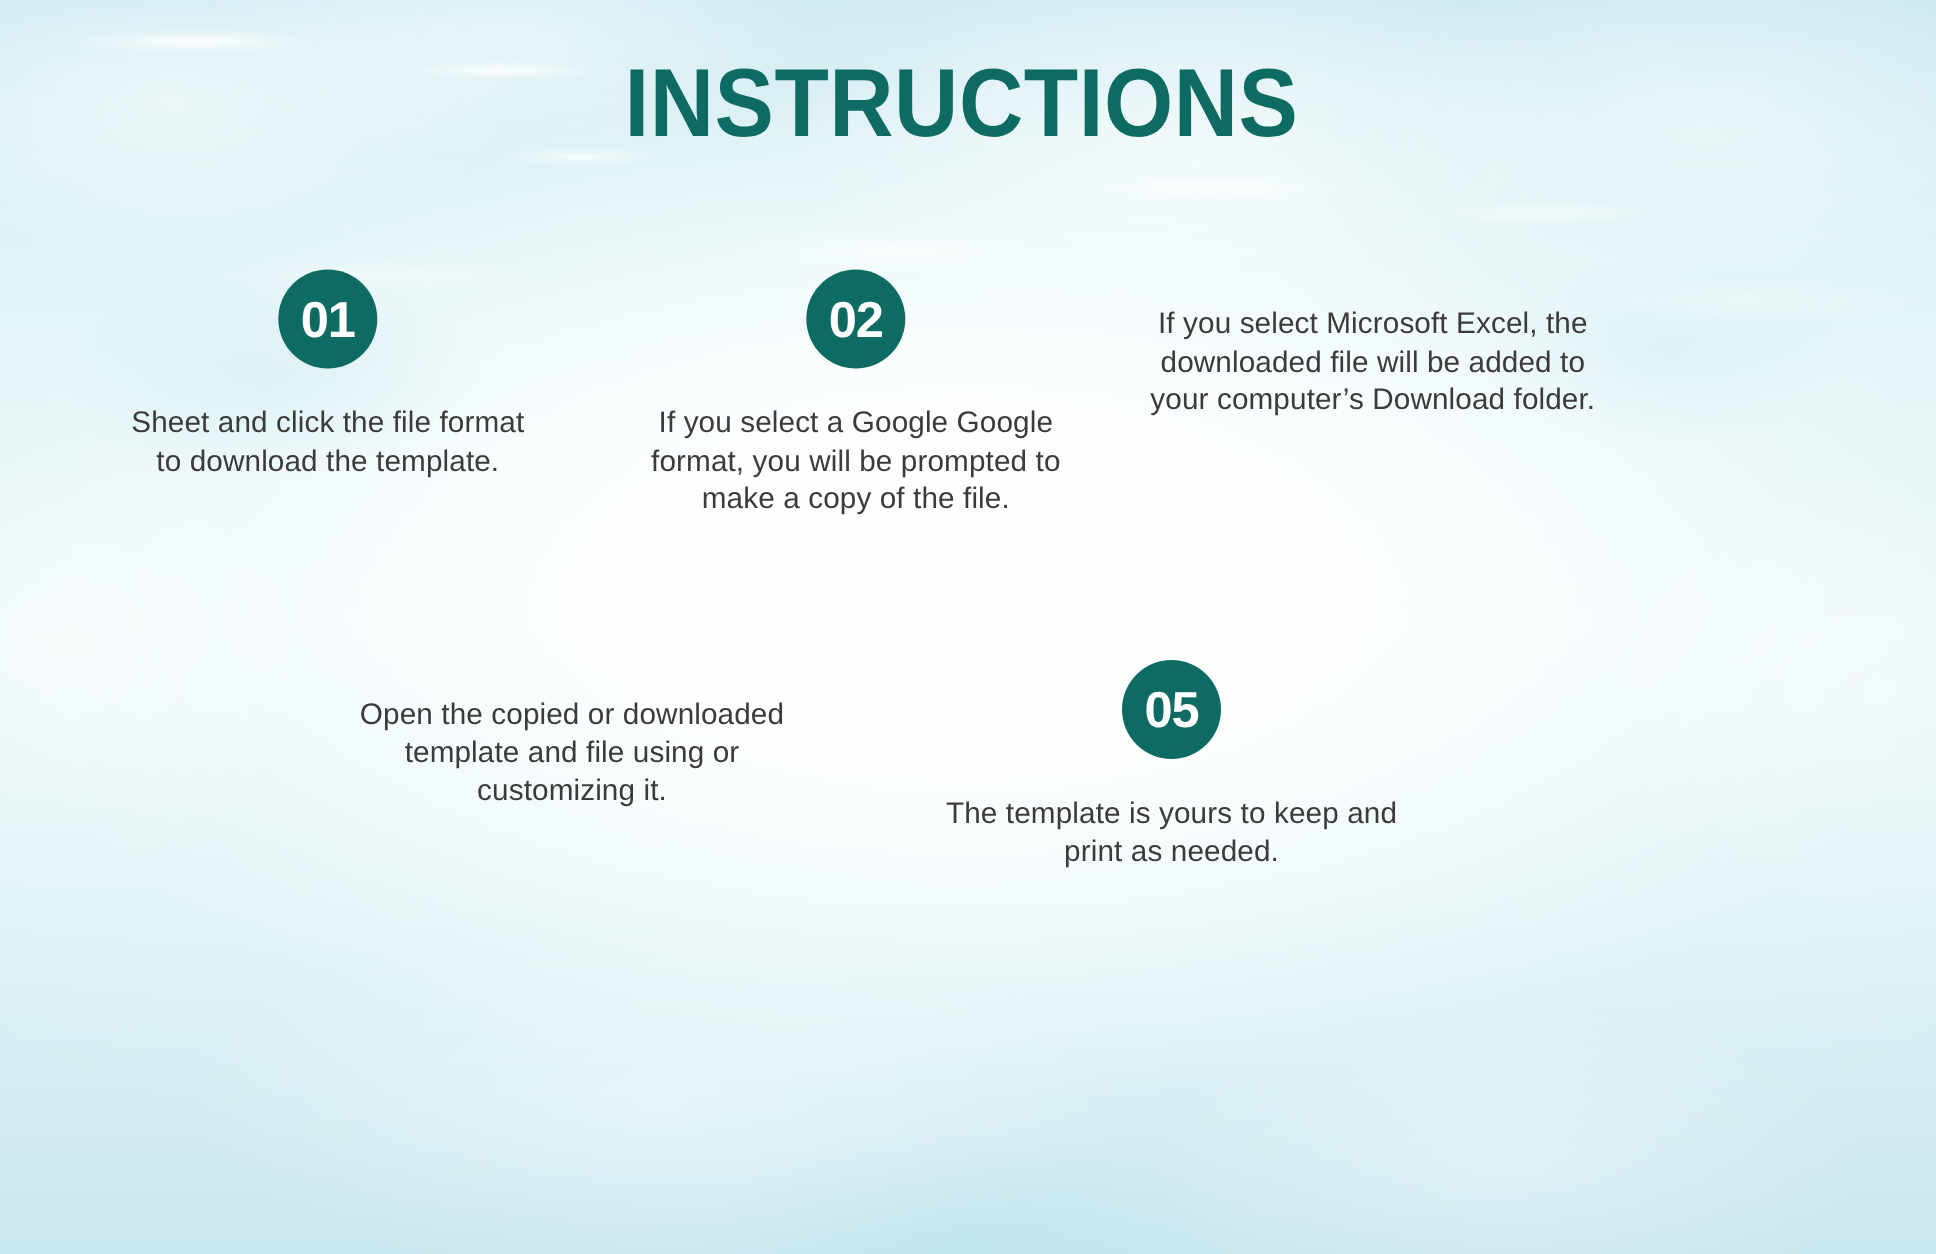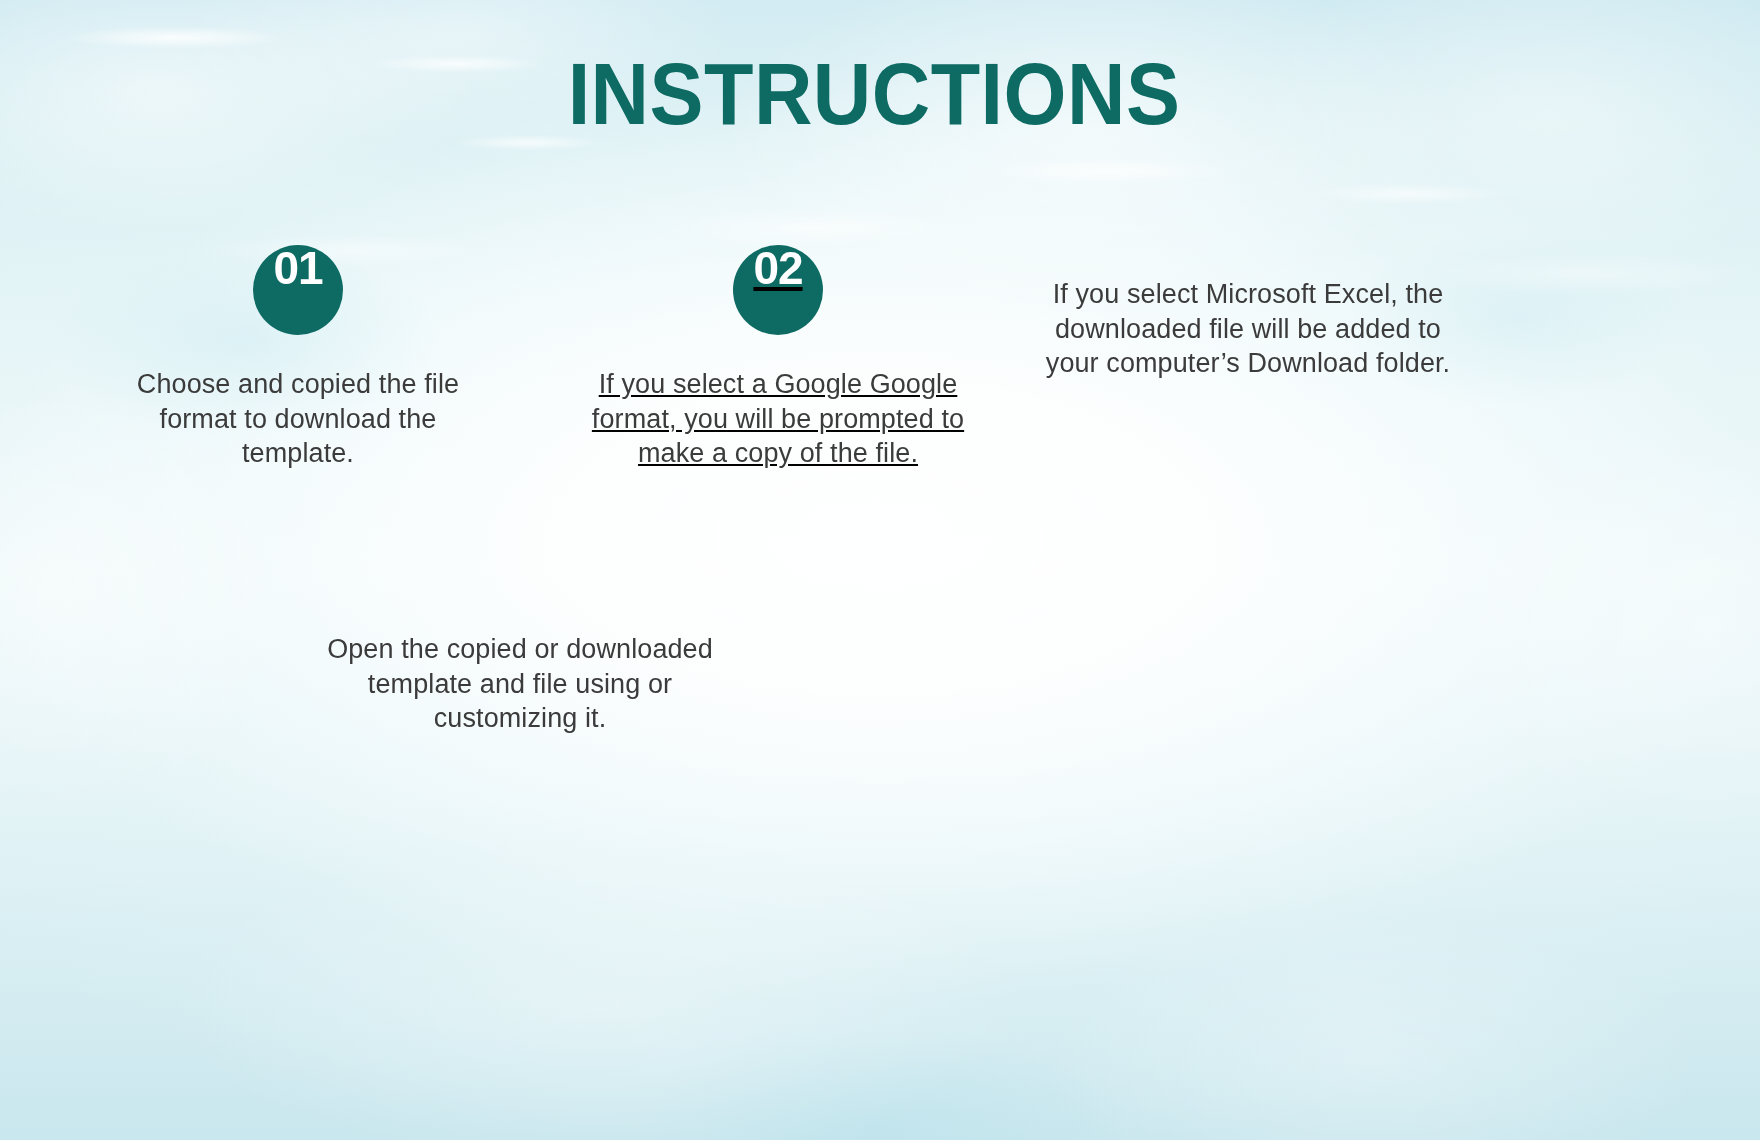--- a/index.html
+++ b/index.html
@@ -96,21 +96,21 @@
     display:flex;
     flex-direction:column;
     align-items:center;
   }
 
   .step-badge {
     width:90px; height:90px;
     border-radius:50%;
     background:#0e6b63;
     display:flex;
-    align-items:flex-start;
+    align-items:center;
     justify-content:center;
     flex:none;
   }
 
   .step-number {
     font-family:"Liberation Sans", sans-serif;
     font-weight:700;
     font-size:46px;
     line-height:1;
     color:#ffffff;
@@ -123,21 +123,21 @@
     font-weight:400;
     font-size:27px;
     line-height:1.28;
     color:#3b3b3b;
     text-align:center;
     letter-spacing:0.1px;
   }
 
   
   #step-01 { left:108px;  top:245px; width:380px; }
-  #step-02 { left:578px;  top:245px; width:400px;text-decoration:underline; }
+  #step-02 { left:578px;  top:245px; width:400px; }
   #step-03 { left:1028px; top:245px; width:440px; }
 
   
   #step-04 { left:300px;  top:600px; width:440px; }
   #step-05 { left:855px;  top:600px; width:420px; }
 </style>
 </head>
 <body>
 
 <div id="bg-layer"></div>
@@ -145,32 +145,38 @@
 <div id="bg-clouds"></div>
 
 <div id="page">
 
   <h1 id="page-title">INSTRUCTIONS</h1>
 
   <div class="step" id="step-01">
     <div class="step-badge">
       <span class="step-number">01</span>
     </div>
-    <p class="step-text">Choose and copied the file format to download the template.</p>
+    <p class="step-text">Sheet and click the file format to download the template.</p>
   </div>
 
   <div class="step" id="step-02">
     <div class="step-badge">
       <span class="step-number">02</span>
     </div>
     <p class="step-text">If you select a Google Google format, you will be prompted to make a copy of the file.</p>
   </div>
 
   <div class="step" id="step-03">
     <p class="step-text">If you select Microsoft Excel, the downloaded file will be added to your computer’s Download  folder.</p>
   </div>
 
   <div class="step" id="step-04">
     <p class="step-text">Open the copied or downloaded template and file using or customizing it.</p>
   </div>
 
+  <div class="step" id="step-05">
+    <div class="step-badge">
+      <span class="step-number">05</span>
+    </div>
+    <p class="step-text">The template is yours to keep and print as needed.</p>
+  </div>
 
 </div>
 
 </body></html>

